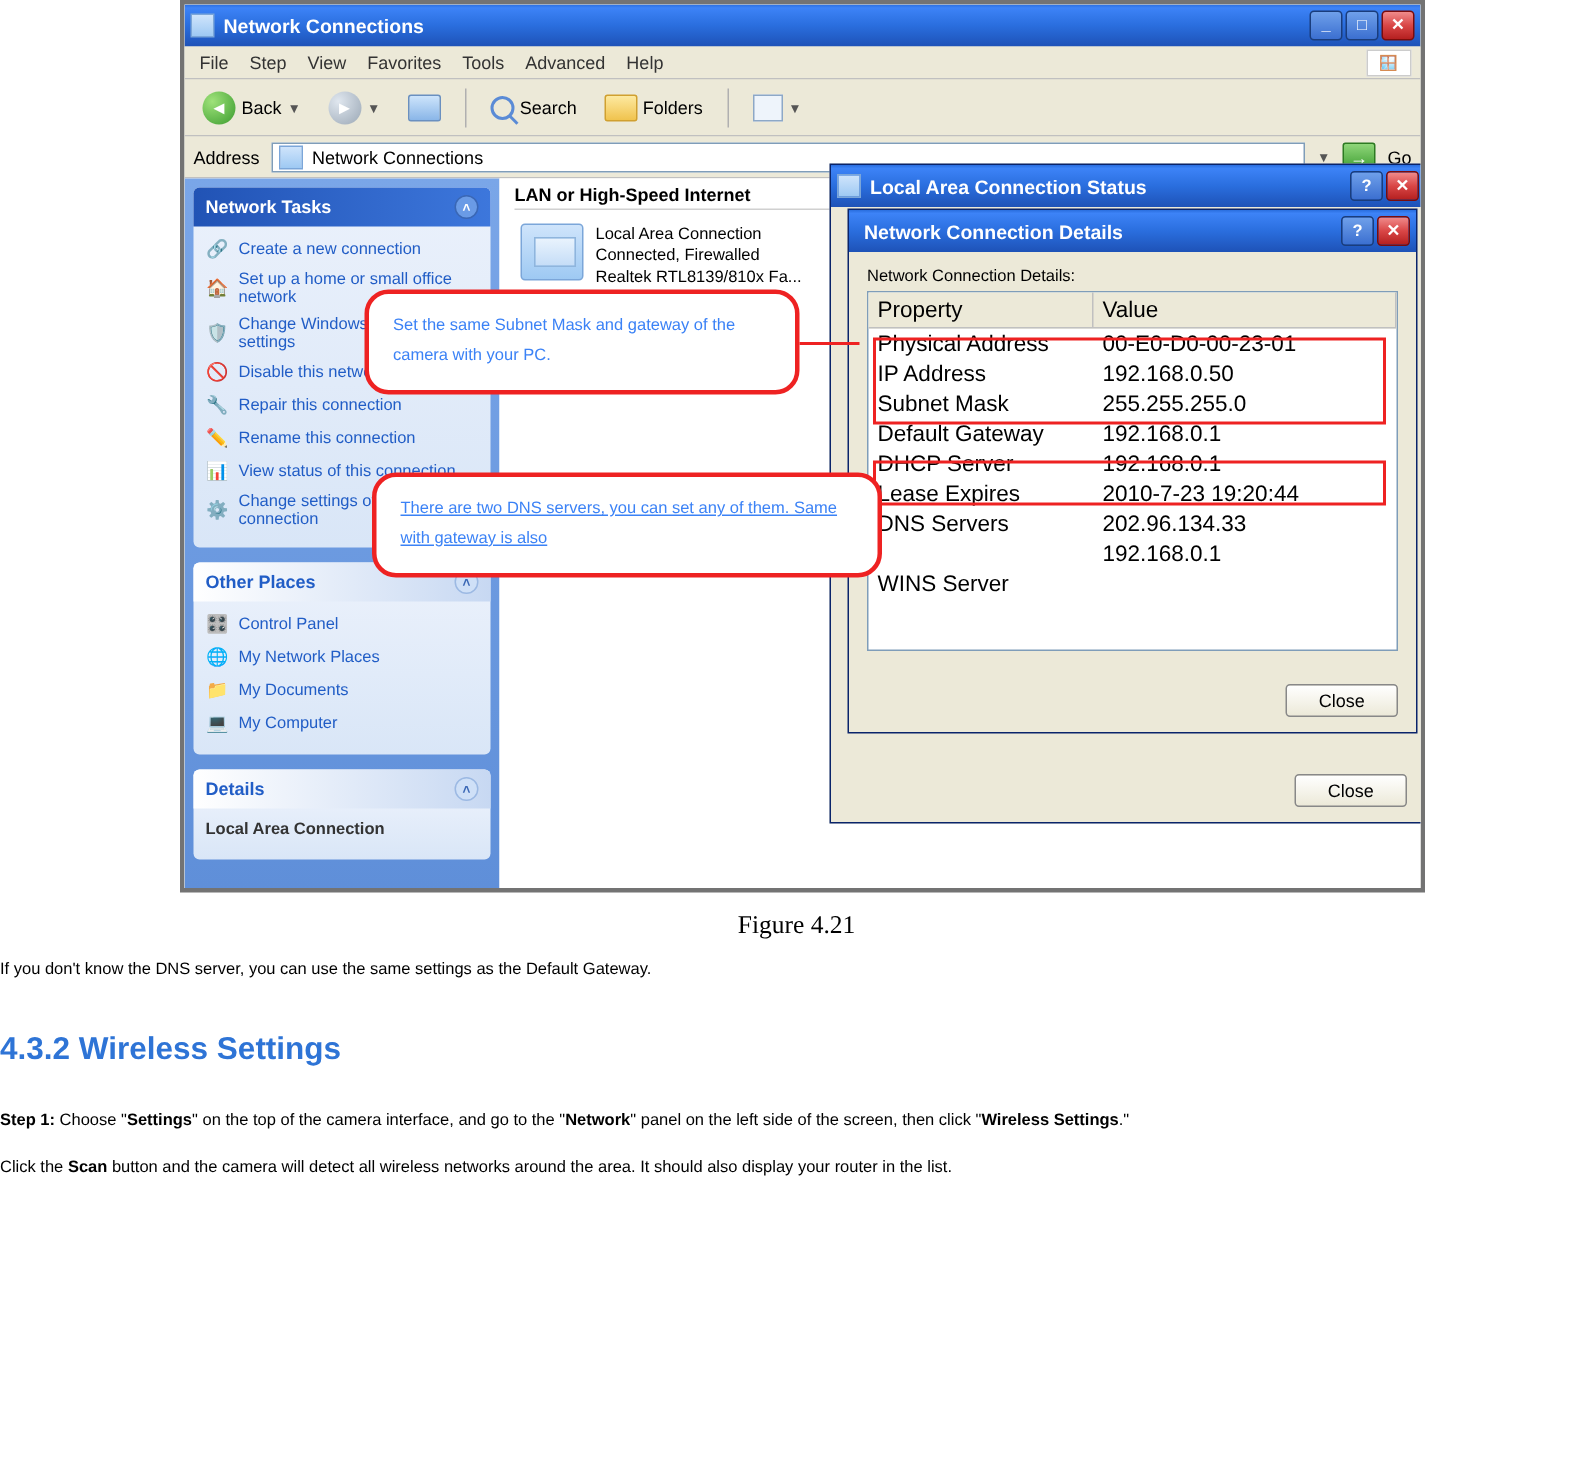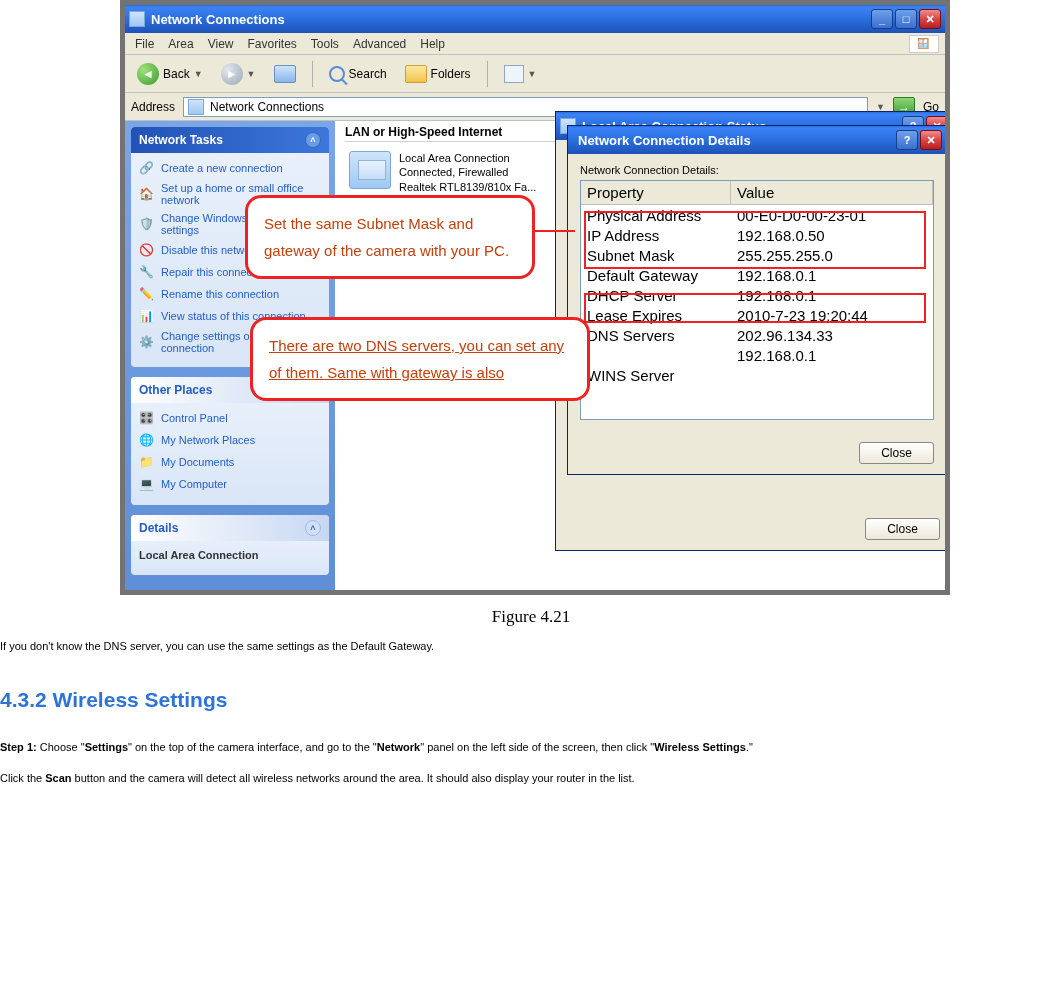--- a/index.html
+++ b/index.html
@@ -1,19 +1,19 @@
 <!DOCTYPE html>
 <html><head>
 <meta charset="utf-8">
 <style>
   * { box-sizing: border-box; margin: 0; padding: 0; }
   body { font-family: "Segoe UI", Tahoma, Arial, sans-serif; font-size: 13px; background: #fff; width: 1062px; }
   .screenshot {
     width: 830px; height: 595px; margin: 0 0 0 120px; background: #fff;
-    border: 5px solid #737373; position: relative; overflow: hidden;
+    border: 3px solid #737373; position: relative; overflow: hidden;
   }
   
   .xp-titlebar {
     background: linear-gradient(to bottom, #2a6ede 0%, #3d83f7 8%, #2a6ede 50%, #1e52b7 100%);
     color: #fff; height: 28px; display: flex; align-items: center; padding: 0 4px;
     font-weight: bold; font-size: 13px;
   }
   .xp-titlebar .title { margin-left: 6px; flex: 1; }
   .xp-titlebar .title-icon { width: 16px; height: 16px; display: inline-block; }
   .xp-titlebar .win-btns { display: flex; gap: 2px; }
@@ -59,32 +59,32 @@
 
   .content { flex:1; background:#fff; position:relative;}
   .lan-header { position:absolute; top:4px; left:10px; font-weight:bold; font-size:12px;}
   .lan-hr{position:absolute; top:20px; left:10px; right:10px; height:1px; background:#d0d0d0;}
   .lan-item { position:absolute; top:30px; left:14px; display:flex; gap:8px;}
   .lan-icon { width:42px; height:38px; background:linear-gradient(#cfe4fb,#9ec9f3); border:1px solid #7ba6d9; border-radius:3px; position:relative;}
   .lan-icon::after{content:"";position:absolute;left:8px;top:8px;width:26px;height:18px;background:linear-gradient(#e9f3fd,#c5ddf7);border:1px solid #8fb5dd;}
   .lan-text{font-size:11px; line-height:1.3;}
 
   
-  .callout { position:absolute; background:#fff; border:3px solid #e22; border-radius:16px; padding:12px 16px; font-size:15px; line-height:1.8; font-family: Arial, sans-serif; z-index:30; color:#c2410c;}
+  .callout { position:absolute; background:#fff; border:3px solid #e22; border-radius:16px; padding:12px 16px; font-size:11px; line-height:1.8; font-family: Arial, sans-serif; z-index:30; color:#3b82f6;}
   .callout.c1{top:190px; left:120px; width:290px;}
   .callout.c2{top:312px; left:125px; width:340px;text-decoration:underline;}
   .connector{position:absolute;height:2px;background:#e22;z-index:29;}
 
   
   .status-window { position:absolute; top:106px; left:430px; width:398px; height:440px; background:#ece9d8; border:1px solid #0a246a; z-index:10;}
   .status-body{padding:10px; height:calc(100% - 28px); position:relative;}
   .btn-std{position:absolute; bottom:10px; right:12px; width:75px; height:22px; background:linear-gradient(#fff,#ece9d8); border:1px solid #888; border-radius:3px; font-size:12px;display:flex;align-items:center;justify-content:center;}
 
   
-  .details-window { position:absolute; top:120px; left:442px; width:380px; height:350px; background:#ece9d8; border:1px solid #0a246a; z-index:20;}
+  .details-window { position:absolute; top:136px; left:442px; width:380px; height:350px; background:#ece9d8; border:1px solid #0a246a; z-index:20;}
   .details-body{padding:10px 12px; position:relative; height:calc(100% - 28px);}
   .details-label{font-size:11px; margin-bottom:4px;}
   .details-list{background:#fff; border:1px solid #7f9db9; height:240px; font-size:15px; position:relative;}
   .details-head{display:flex; background:#ece9d8; border-bottom:1px solid #c0c0c0;}
   .details-head div{padding:3px 6px; border-right:1px solid #c0c0c0;}
   .col-prop{width:150px;} .col-val{flex:1;}
   .details-row{display:flex;}
   .details-row div{padding:1.5px 6px;}
   .redbox1{position:absolute; border:2px solid #e22; left:3px; top:30px; width:calc(100% - 10px); height:58px; z-index:5; pointer-events:none;}
   .redbox2{position:absolute; border:2px solid #e22; left:3px; top:112px; width:calc(100% - 10px); height:30px; z-index:5; pointer-events:none;}
@@ -114,21 +114,21 @@
         <div class="win-btn">
             <span>□</span>
           </div>
         <div class="win-btn red">
             <span>✕</span>
           </div>
       </div>
     </div>
     <div class="menubar">
       <span>File</span>
-      <span>Area</span>
+      <span>Step</span>
       <span>View</span>
       <span>Favorites</span>
       <span>Tools</span>
       <span>Advanced</span>
       <span>Help</span>
       <span class="xp-flag">🪟</span>
     </div>
     <div class="toolbar">
       <div class="tb-btn">
         <span class="tb-icon green">◄</span>

